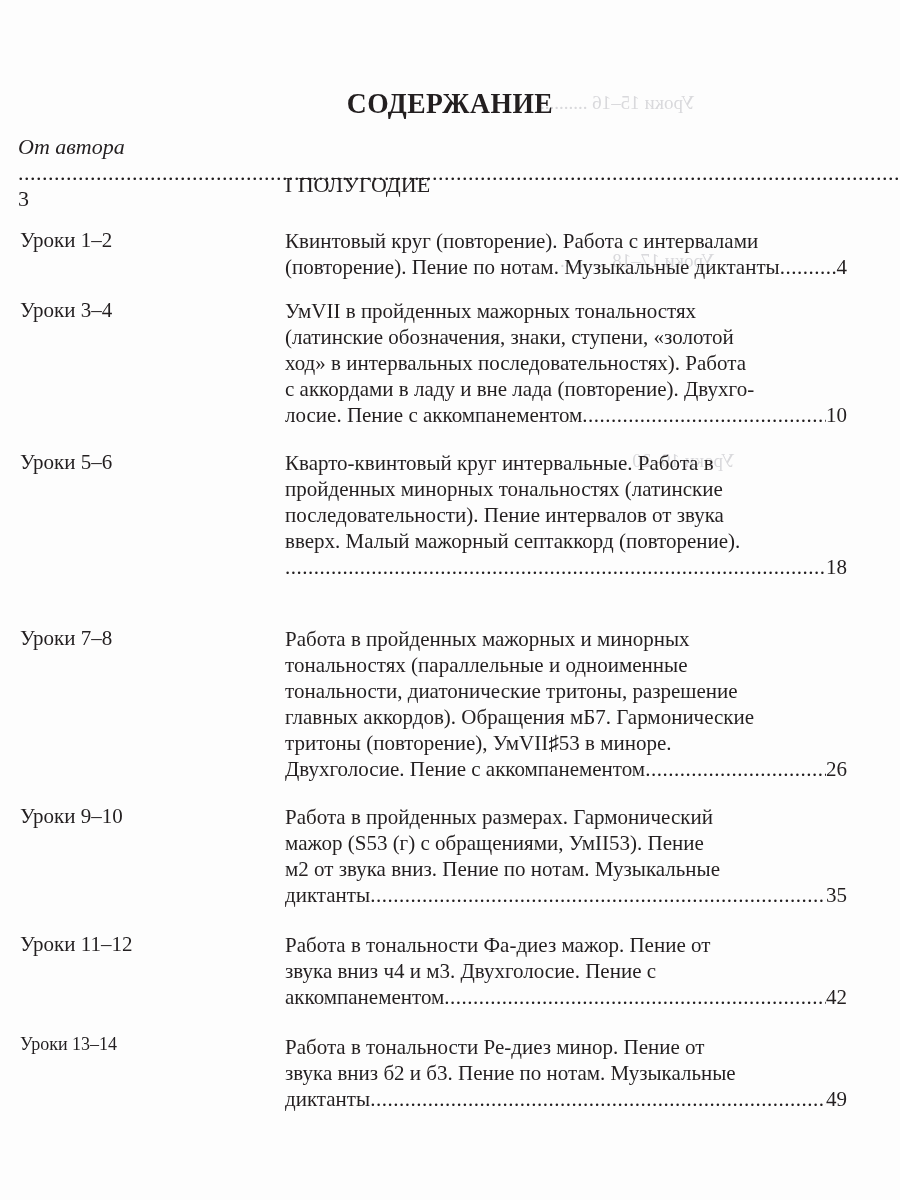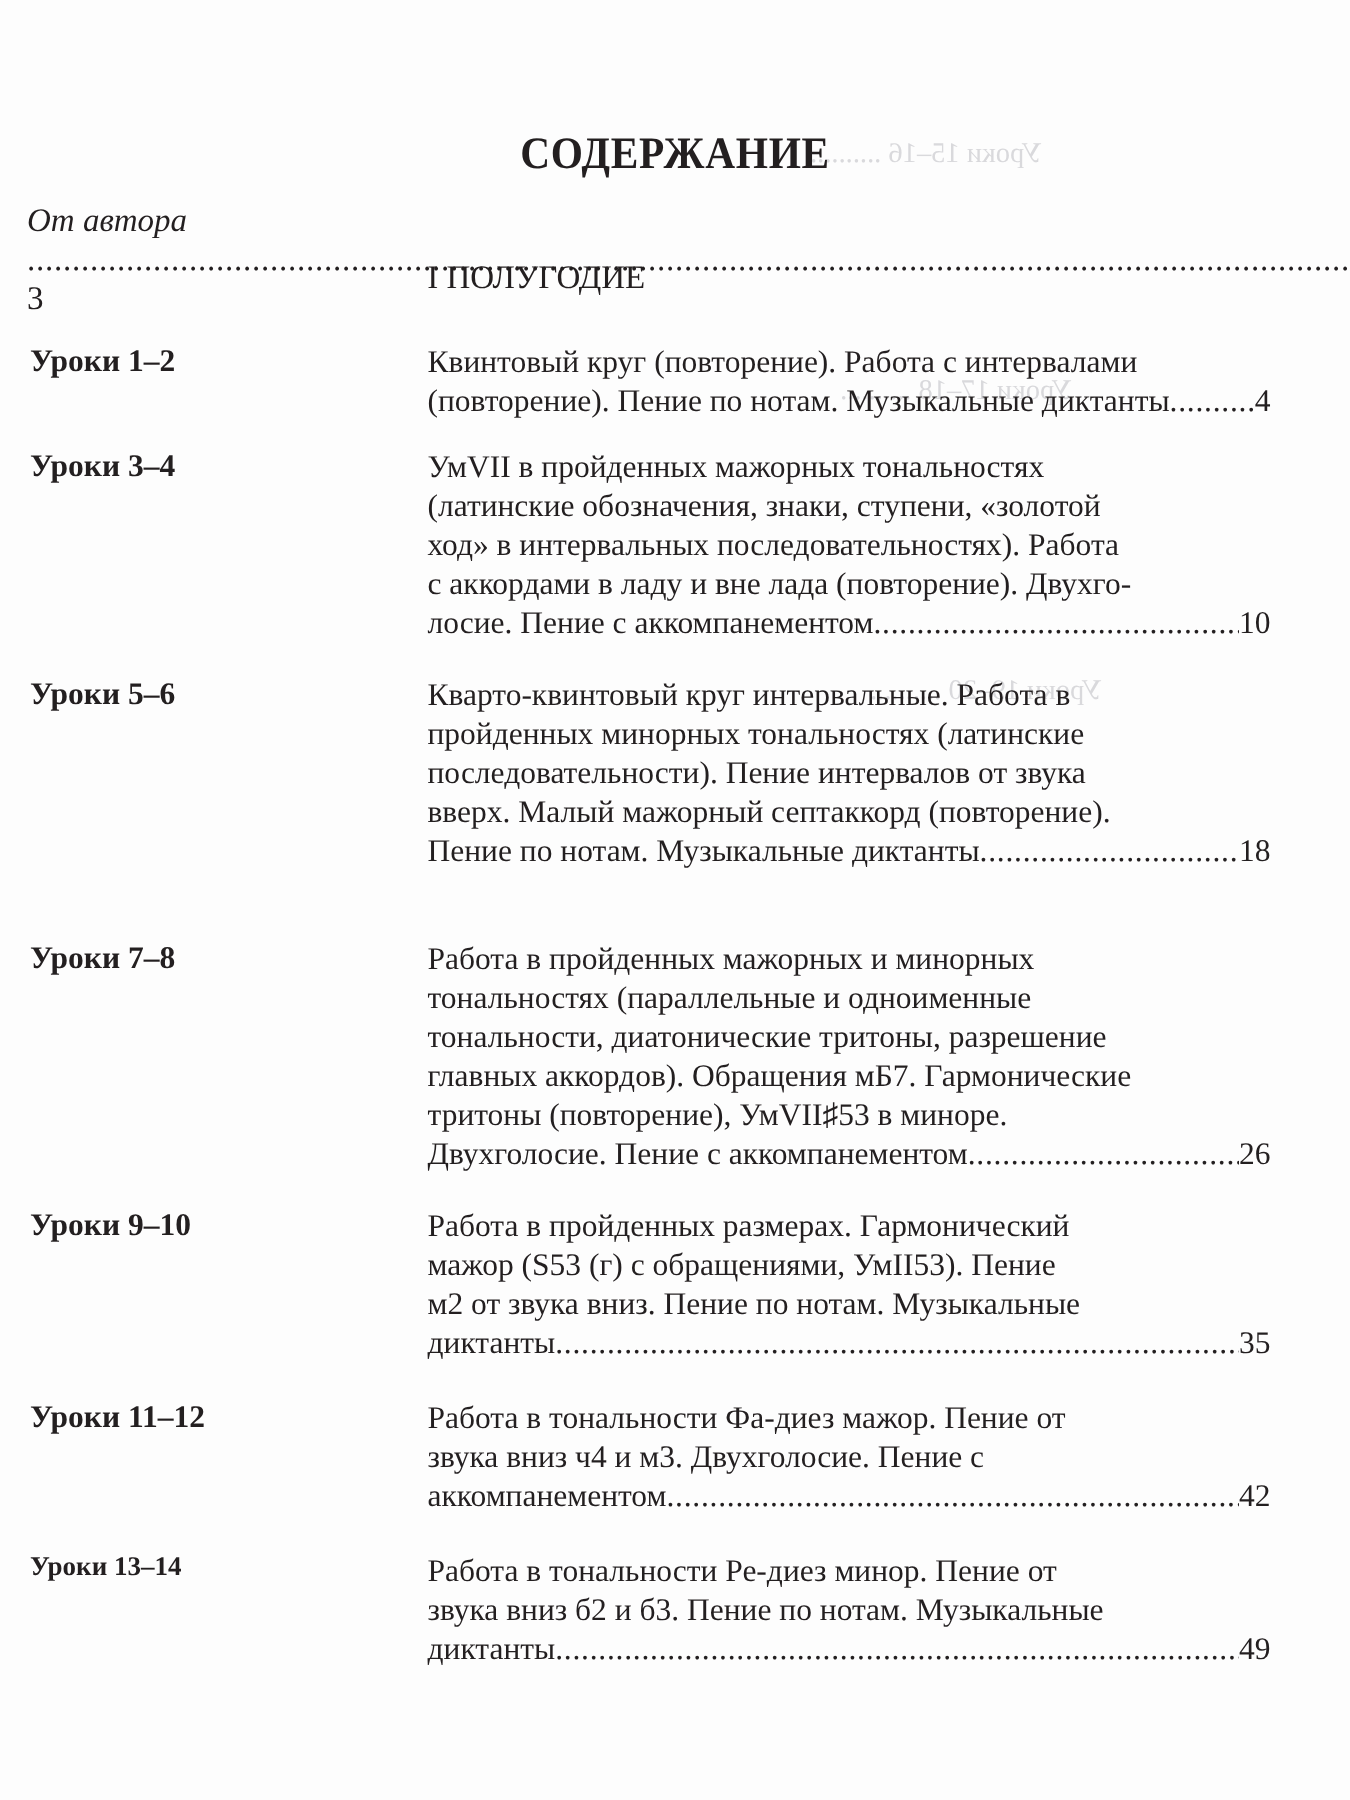--- a/index.html
+++ b/index.html
@@ -23,21 +23,21 @@
     .author-line .label { font-style: italic; white-space: nowrap; }
     .dots { flex: 1; overflow: hidden; white-space: nowrap; letter-spacing: 0.5px; }
     .dots::after { content: "......................................................................................................................................................................................................................"; }
     .pg { white-space: nowrap; }
     .section {
       position: absolute; top: 172px; left: 0; width: 715px;
       text-align: center; font-size: 22px;
     }
     .entry { position: absolute; left: 0; width: 900px; }
     .entry .lesson {
-      position: absolute; left: 20px; font-weight: bold; font-size: 21px; white-space: nowrap;
+      position: absolute; left: 20px; font-weight: normal; font-size: 21px; white-space: nowrap;
     }
     .entry .lesson.small { font-size: 18px; }
     .entry .desc {
       position: absolute; left: 285px; width: 562px; font-size: 21px; line-height: 26px;
     }
     .desc .line { display: block; white-space: nowrap; }
     .desc .last { display: flex; align-items: flex-start; }
     .desc .last .txt { white-space: nowrap; }
     .bleed { position: absolute; color: #d9d9dc; font-size: 19px; white-space: nowrap; transform: scaleX(-1); pointer-events: none; }
   </style>
@@ -88,21 +88,20 @@
   </div>
 
   <div class="entry" style="top:450px;">
     <span class="lesson">Уроки 5–6</span>
     <div class="desc">
       <span class="line">Кварто-квинтовый круг интервальные. Работа в</span>
       <span class="line">пройденных минорных тональностях (латинские</span>
       <span class="line">последовательности). Пение интервалов от звука</span>
       <span class="line">вверх. Малый мажорный септаккорд (повторение).</span>
       <span class="last">
-        <span class="txt">Пение по нотам. Музыкальные диктанты</span>
         <span class="dots"></span>
         <span class="pg">18</span>
       </span>
     </div>
   </div>
 
   <div class="entry" style="top:626px;">
     <span class="lesson">Уроки 7–8</span>
     <div class="desc">
       <span class="line">Работа в пройденных мажорных и минорных</span>

